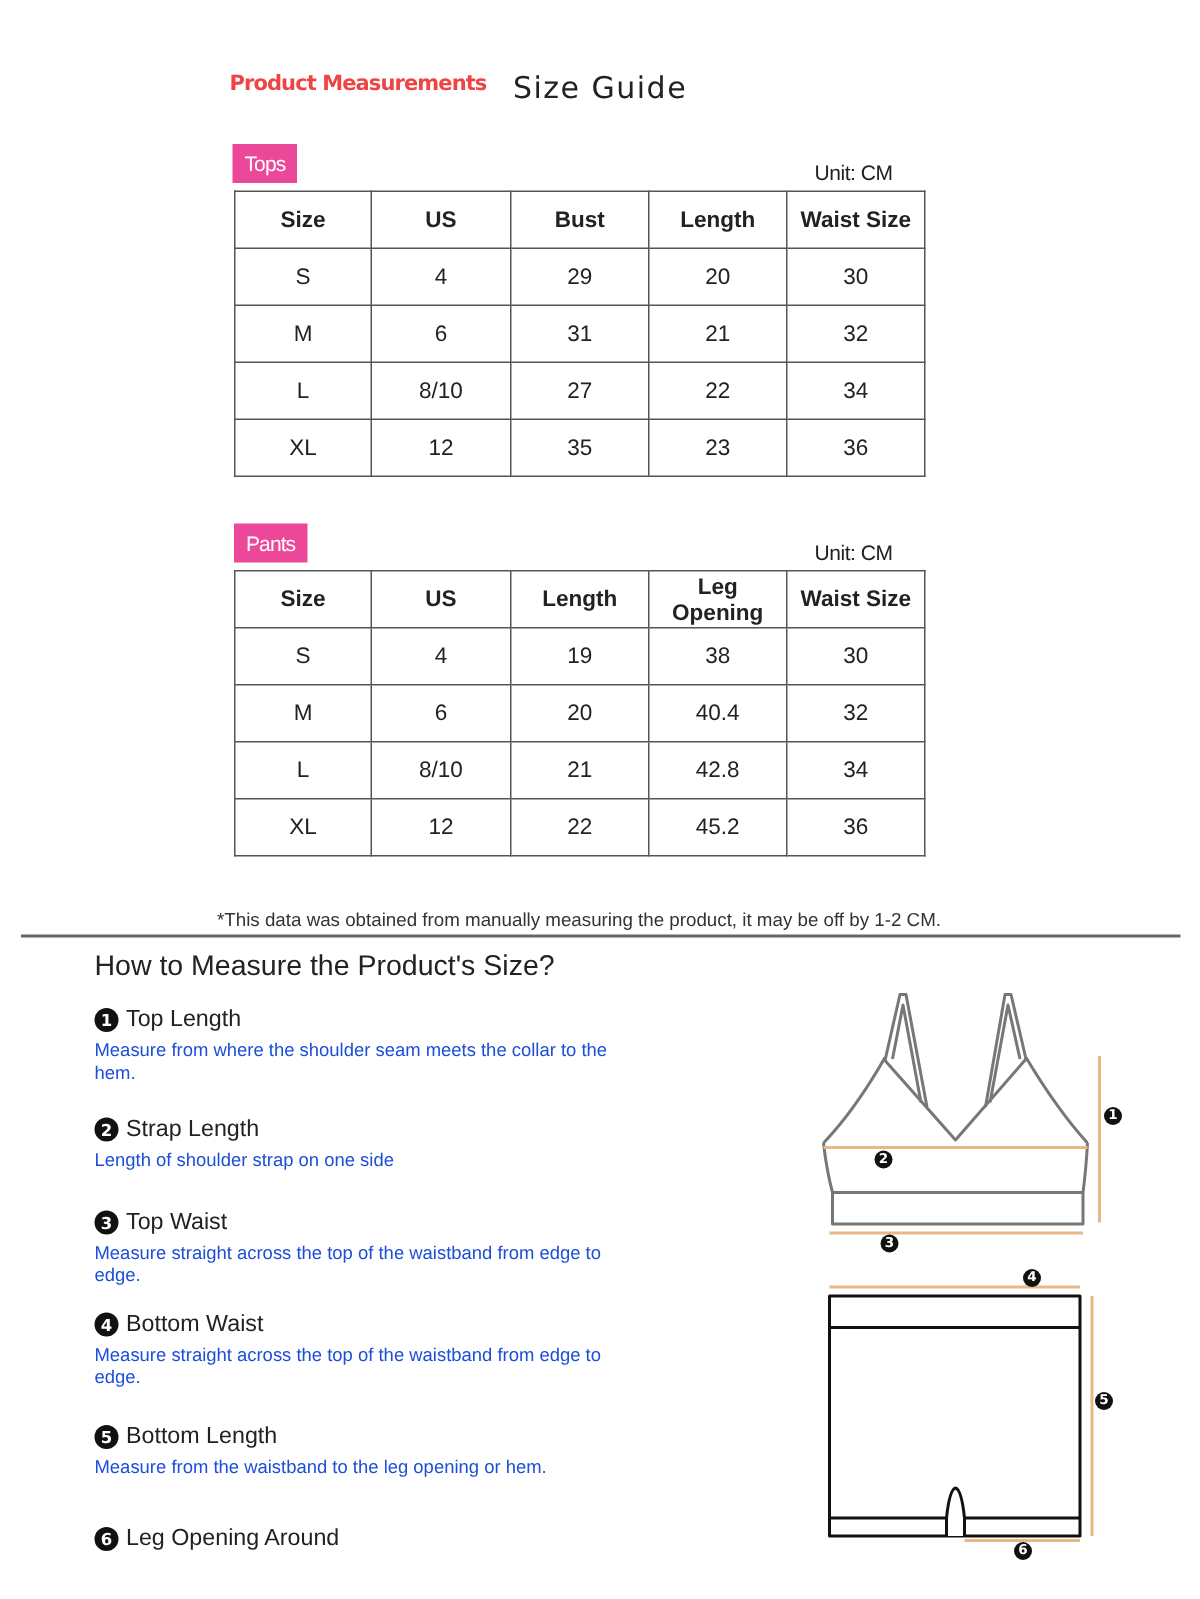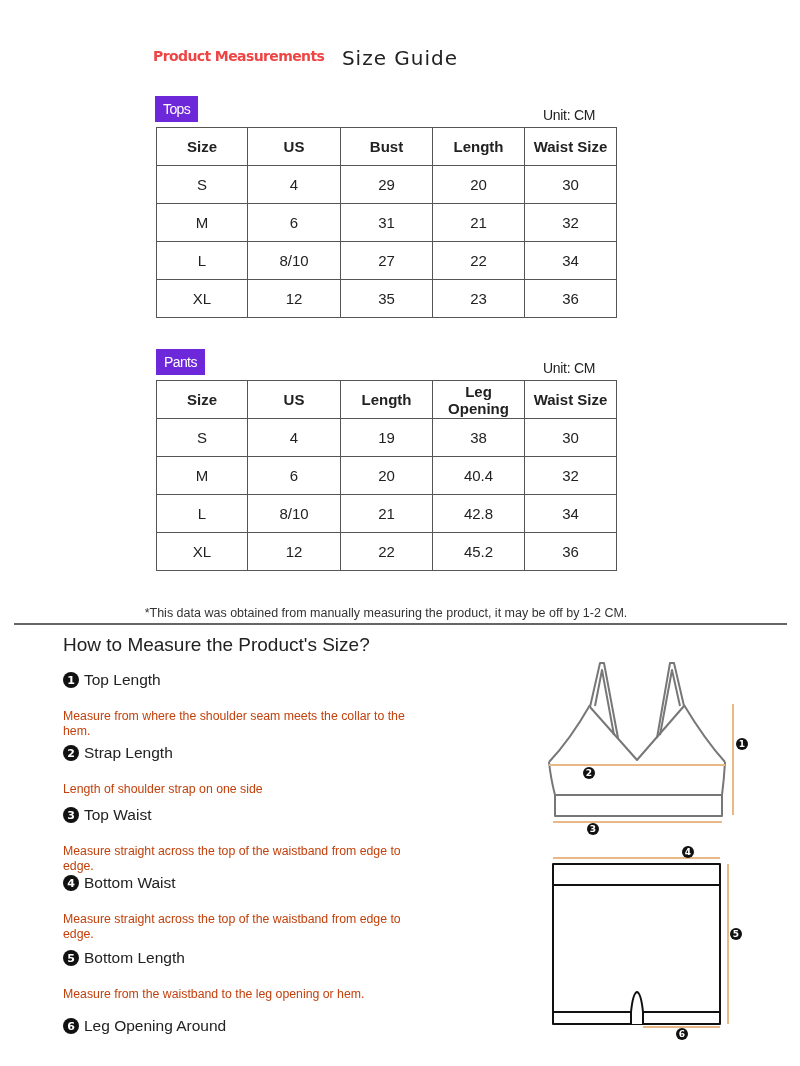--- a/index.html
+++ b/index.html
@@ -6,21 +6,21 @@
   body { width: 800px; height: 1066px; position: relative; overflow: hidden;
          font-family: "Liberation Sans", "DejaVu Sans", sans-serif; color: #1f1f1f; }
   .abs { position: absolute; }
 
   .page-title { left: 0; width: 800px; top: 7px; text-align: center;
                 font-family: "DejaVu Sans", sans-serif; font-weight: normal; font-size: 20px;
                 letter-spacing: 1px; color: #222; margin-top: 39px; }
   .section-title { left: 153px; top: 48px; font-family: "DejaVu Sans", sans-serif;
                    font-weight: bold; font-size: 14px; letter-spacing: -0.6px; color: #ef4444; }
 
-  .tag { background: #6d28d9; color: #fff; font-size: 14px; letter-spacing: -0.6px;
+  .tag { background: #ec4899; color: #fff; font-size: 14px; letter-spacing: -0.6px;
          padding: 0 8px; height: 26px; line-height: 26px; }
   .unit { font-size: 14px; color: #222; letter-spacing: -0.3px; }
 
   table.size-table { position: absolute; border-collapse: collapse; table-layout: fixed; }
   table.size-table td, table.size-table th {
       border: 1.5px solid #555; text-align: center; font-weight: normal;
       font-size: 15px; color: #222; padding: 0; height: 37px; }
   table.size-table th { height: 37px; font-weight: bold; }
   table.size-table col.c1 { width: 91px; }
   table.size-table col.c2 { width: 93px; }
@@ -31,21 +31,21 @@
   .footnote { left: 0; width: 772px; top: 606px; text-align: center; font-size: 12.5px; color: #333; }
   .divider { left: 14px; width: 773px; top: 623px; height: 2px; background: #666; }
 
   .measure-title { left: 63px; top: 634px; font-size: 19px; color: #222; }
 
   .item { left: 63px; width: 370px; }
   .item-head { display: flex; align-items: center; font-size: 15.5px; color: #222; height: 20px; }
   .num-icon { width: 16px; height: 16px; border-radius: 50%; background: #111; color: #fff;
               font-size: 11px; font-weight: bold; display: inline-flex; align-items: center;
               justify-content: center; margin-right: 5px; font-family: "DejaVu Sans", sans-serif; }
-  .item-desc { font-size: 12.3px; color: #c2410c; line-height: 15px; margin-top: 19px; }
+  .item-desc { font-size: 12.3px; color: #1d4ed8; line-height: 15px; margin-top: 3px; }
 
   .diagram { left: 0; top: 0; width: 800px; height: 1066px; pointer-events: none; }
   .diagram svg { position: absolute; left: 0; top: 0; }
   .mark { position: absolute; width: 12px; height: 12px; border-radius: 50%; background: #111;
           color: #fff; font-size: 9px; font-weight: bold; display: flex; align-items: center;
           justify-content: center; font-family: "DejaVu Sans", sans-serif; }
 </style>
 </head>
 <body>
 

